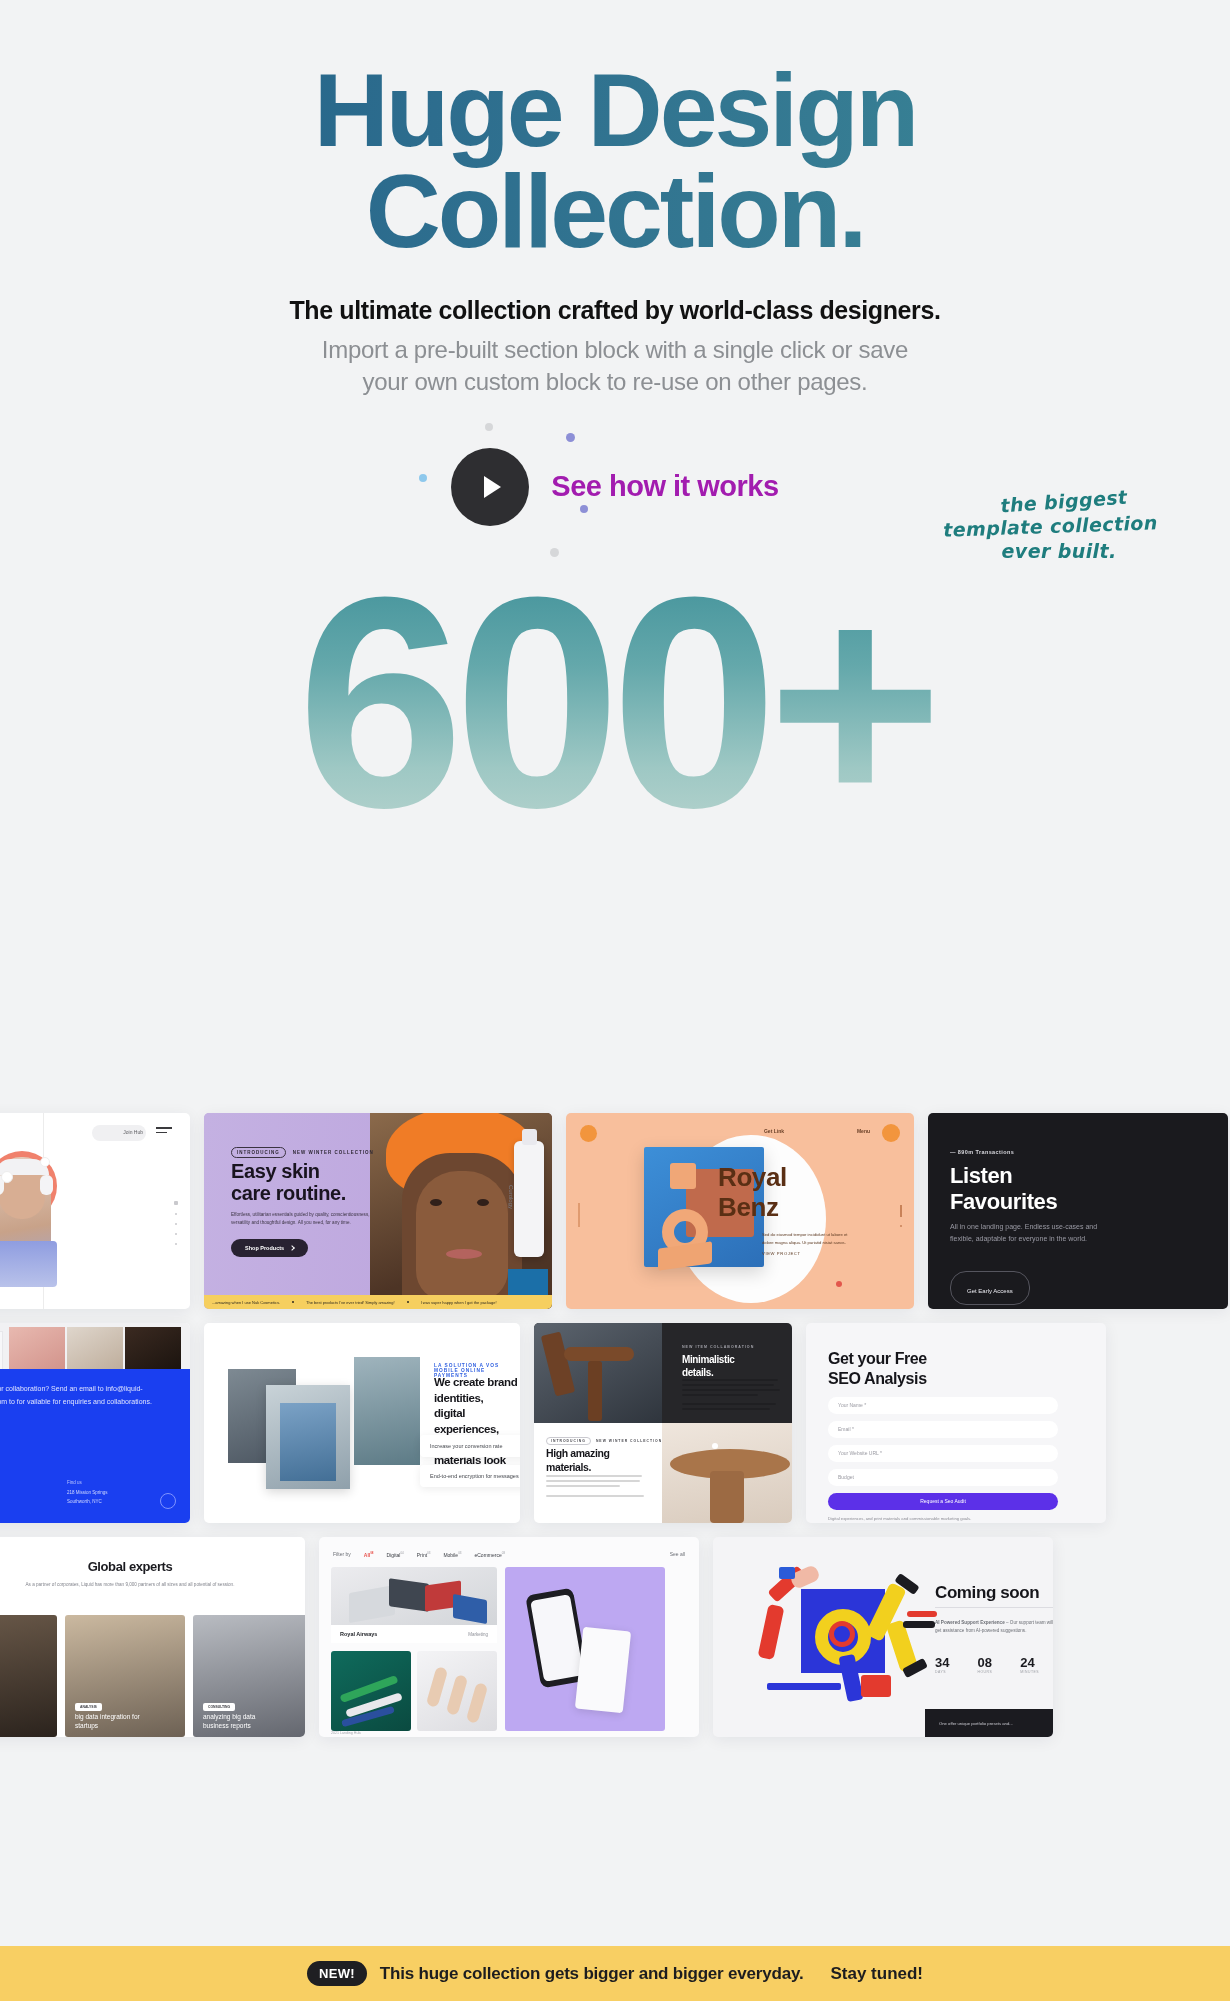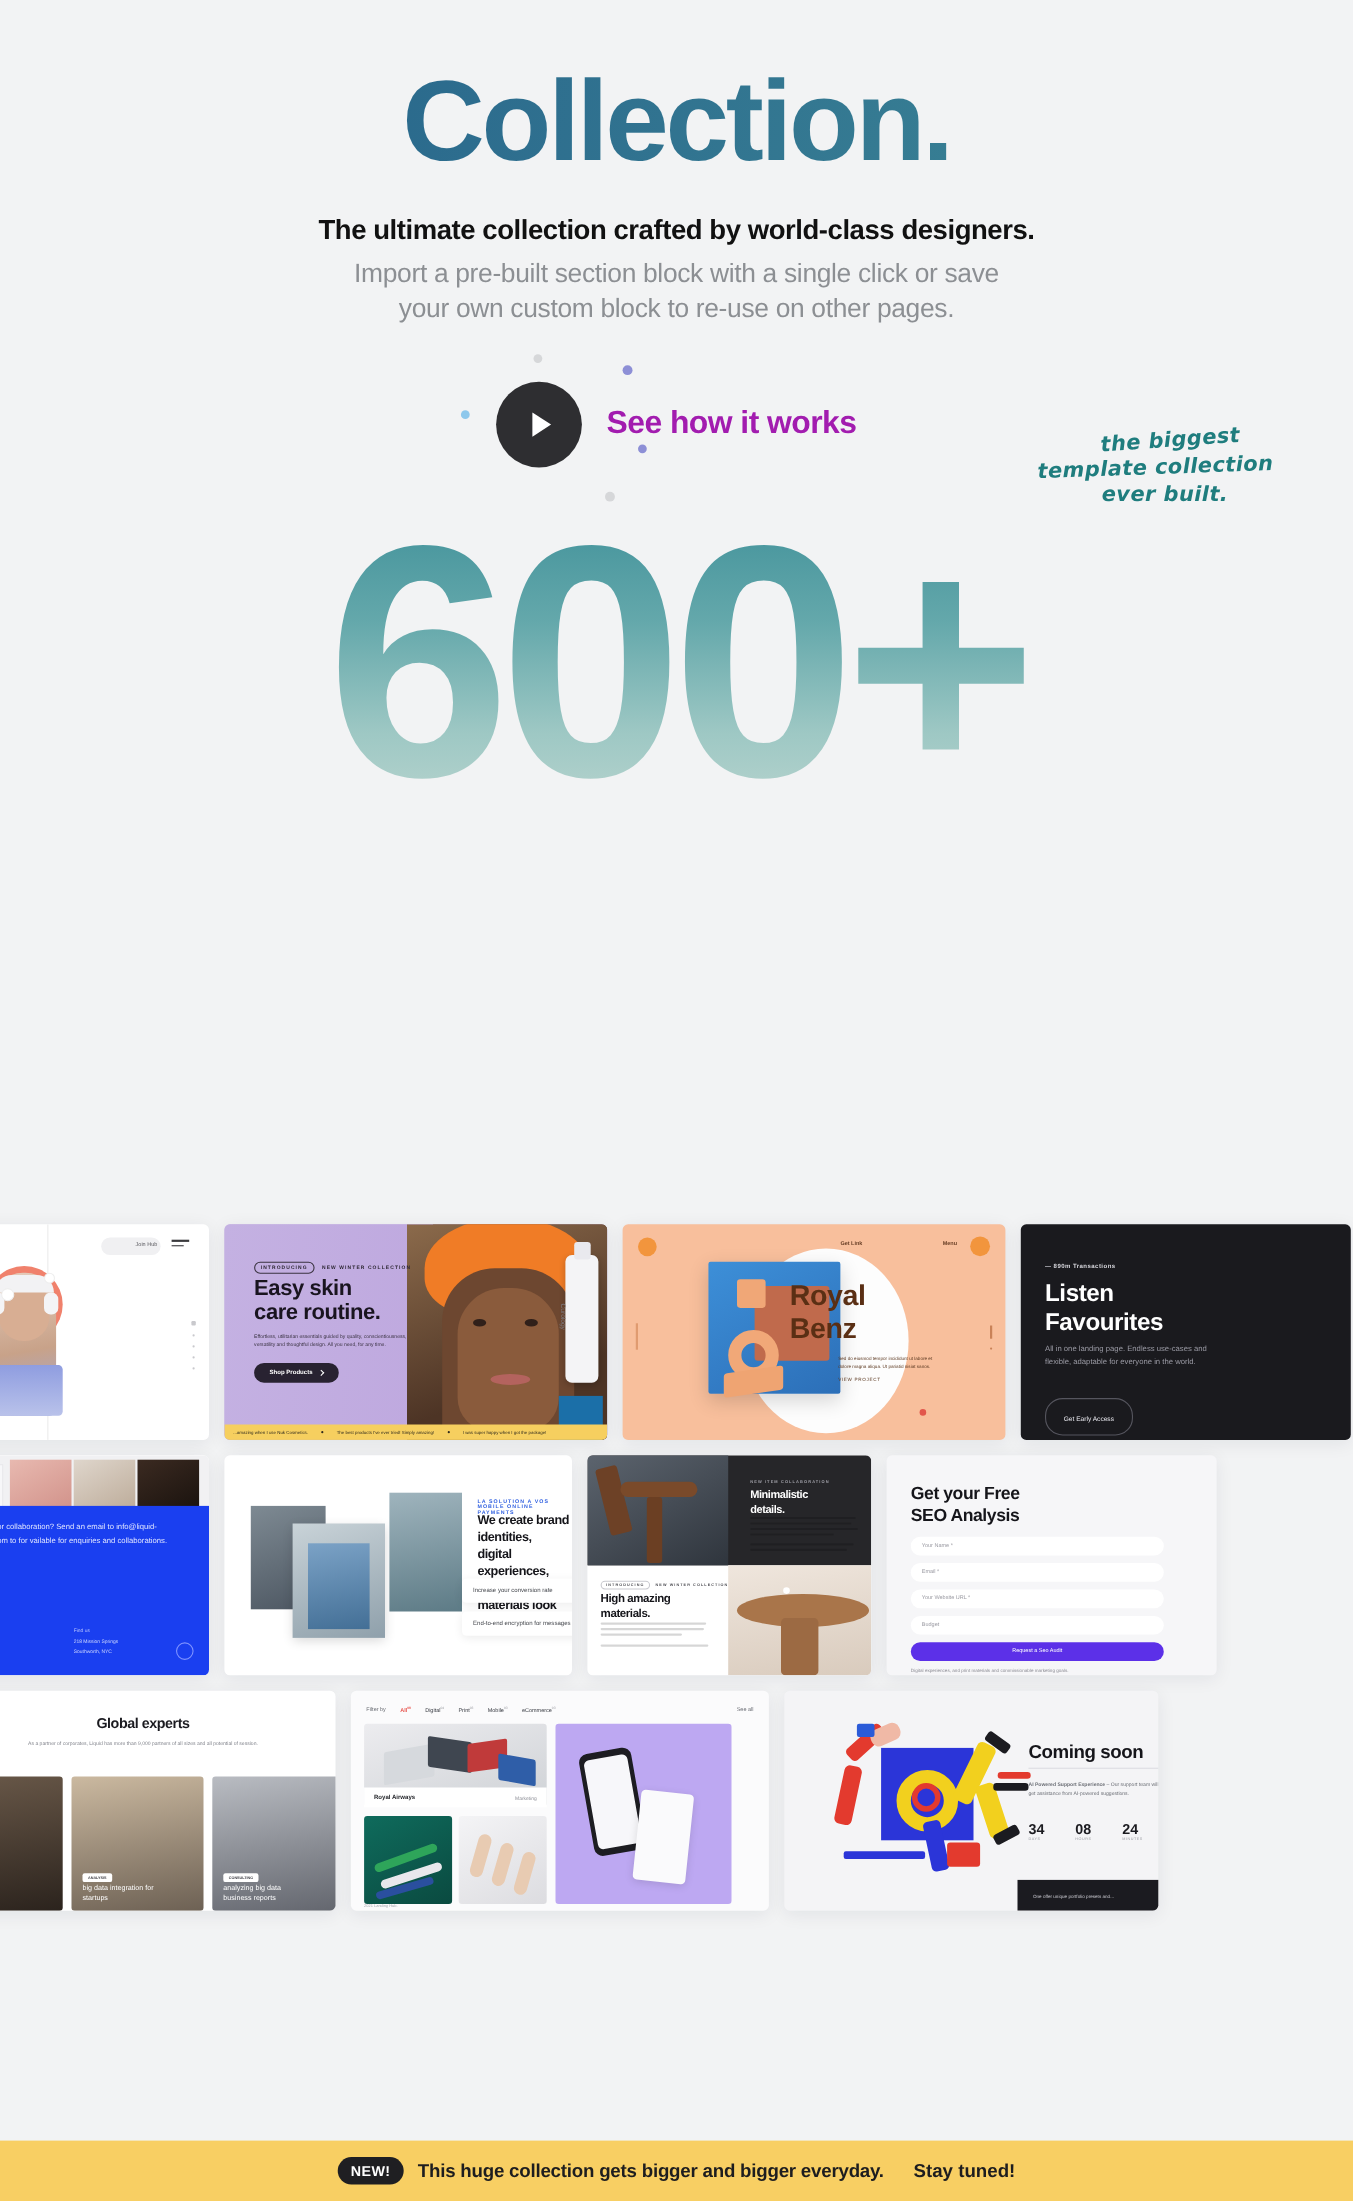--- a/index.html
+++ b/index.html
@@ -99,20 +99,21 @@
   
   .th-h { font-weight:bold; color:#15151a; letter-spacing:-0.4px; }
   .kicker { letter-spacing:1px; font-weight:bold; }
   .blurline { background:rgba(0,0,0,.16); border-radius:2px; position:absolute; }
 </style>
 </head>
 <body>
 
 <div class="hero">
   <h1 class="headline">
+    <span>Huge Design</span>
     <span class="l2">Collection.</span>
   </h1>
   <div class="sub-strong">The ultimate collection crafted by world-class designers.</div>
   <div class="sub-light">
     <span>Import a pre-built section block with a single click or save</span><br>
     <span>your own custom block to re-use on other pages.</span>
   </div>
 
   <div class="play-row">
     <div class="play-wrap">

